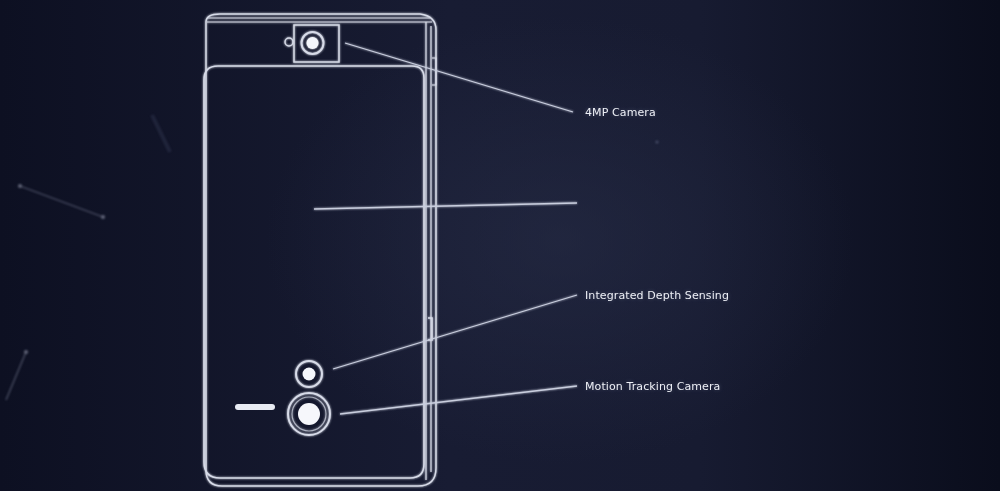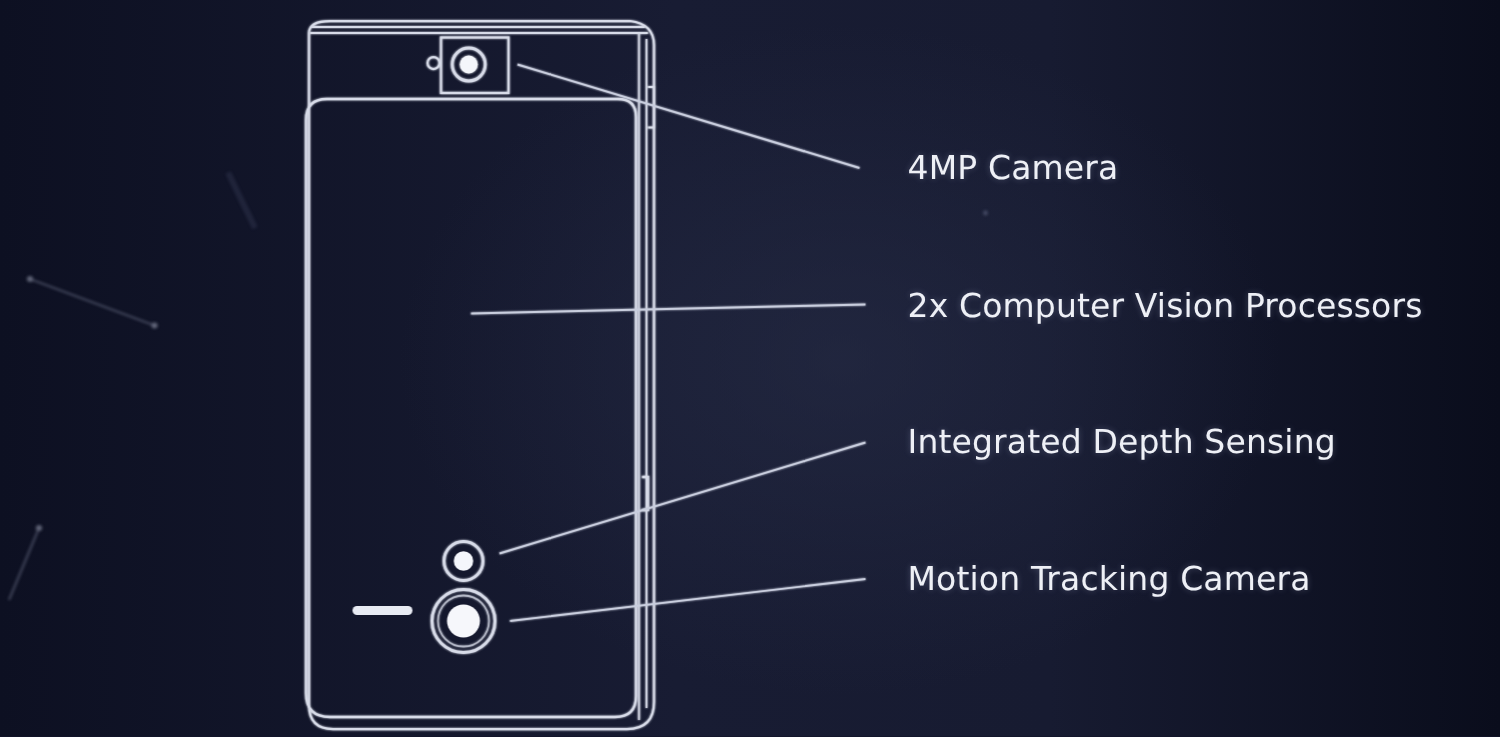--- a/index.html
+++ b/index.html
@@ -21,26 +21,25 @@
     }
     svg.art {
       position: absolute;
       left: 0; top: 0;
       width: 1000px; height: 491px;
     }
     .label {
       position: absolute;
       color: #eef0f6;
       font-family: "DejaVu Sans", sans-serif;
-      font-size: 22px;
+      font-size: 11px;
       letter-spacing: 0.1px;
       white-space: nowrap;
       line-height: 20px;
       text-shadow: 0 0 4px rgba(210,220,255,0.25);
-      margin-left: 20px;
     }
   </style>
 </head>
 <body>
 
 <div class="stage">
 
   <svg class="art" viewBox="0 0 1000 491">
     <defs>
       <filter id="glow" x="-20%" y="-20%" width="140%" height="140%">
@@ -97,16 +96,15 @@
 
     <g stroke="#c9cede" stroke-width="1.3" filter="url(#glow)">
       <line x1="345" y1="43" x2="573" y2="112"></line>
       <line x1="314" y1="209" x2="577" y2="203"></line>
       <line x1="333" y1="369" x2="577" y2="295"></line>
       <line x1="340" y1="414" x2="577" y2="386"></line>
     </g>
   </svg>
 
   <div class="label" style="left:585px; top:103px;">4MP Camera</div>
-  <div class="label" style="left:585px; top:195px;">2x Computer Vision Processors</div>
   <div class="label" style="left:585px; top:377px;">Motion Tracking Camera</div>
   <div class="label" style="left:585px; top:286px;">Integrated Depth Sensing</div>
 </div>
 
 </body></html>

